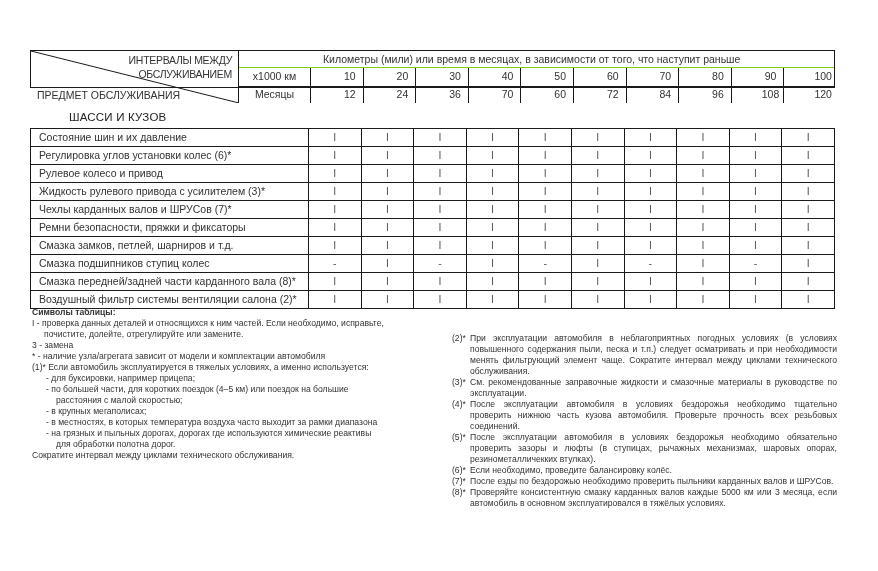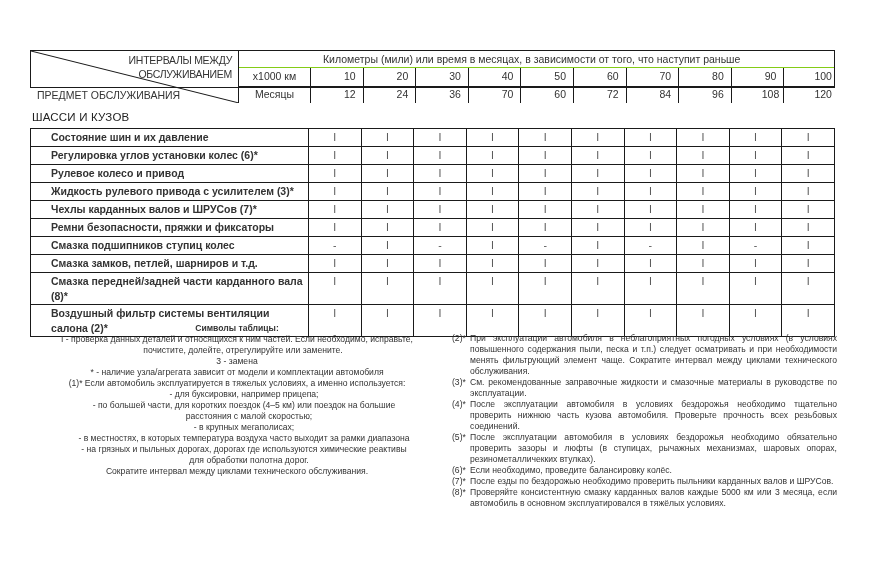--- a/index.html
+++ b/index.html
@@ -1,18 +1,18 @@
 <!DOCTYPE html>
 <html><head>
 <meta charset="utf-8">
 <style>
   html, body { margin:0; padding:0; background:#ffffff; }
   body { width:878px; height:571px; position:relative; overflow:hidden;
          font-family:"Liberation Sans", sans-serif; color:#222; }
-  .abs { position:absolute; }
+  .abs { position:absolute;margin-left:37px; }
 
   
   #hdr { position:absolute; left:30px; top:50px; width:805px; height:38px;
          border:1px solid #1a1a1a; box-sizing:border-box; }
   #hdr-diag { position:absolute; left:0; top:0; width:208px; height:52px;
               border-right:1px solid #1a1a1a; box-sizing:border-box; }
   #hdr-diag svg { position:absolute; left:0; top:0; }
   .diag-top { position:absolute; right:6px; font-size:10.5px; letter-spacing:-0.3px; color:#333; }
   .diag-bot { position:absolute; left:6px; bottom:2px; font-size:10.5px; color:#333; }
   #hdr-right { position:absolute; left:208px; top:0; right:0; height:52px; }
@@ -24,27 +24,27 @@
   .hcell { flex:0 0 auto; box-sizing:border-box; border-left:1px solid #1a1a1a; text-align:center;
            font-size:10.5px; line-height:17px; color:#333; }
   .hcell.unit { width:71px; border-left:none; }
   .hcell.val { width:52.6px;padding-left:26px; }
 
   #section-title { left:32px; top:111px; font-size:11.5px; font-weight:normal; color:#222; letter-spacing:0.2px; }
 
   
   #body-table { position:absolute; left:30px; top:128px; width:805px; border-collapse:collapse; table-layout:fixed; }
   #body-table td { border:1px solid #1a1a1a; font-size:10.5px; color:#333; padding:0; height:16px; line-height:15px; }
-  #body-table td.item { width:278px; padding-left:20px; box-sizing:border-box; vertical-align:top; padding-top:1px;font-weight:bold; }
+  #body-table td.item { width:278px; padding-left:8px; box-sizing:border-box; vertical-align:top; padding-top:1px; }
   #body-table td.mark { text-align:center; vertical-align:top; padding-top:1px; color:#555; }
   #body-table tr.tall td { height:28px; }
 
   
   .notes { position:absolute; font-size:8.6px; line-height:11px; color:#333; }
-  #notes-left { left:32px; top:323px; width:410px;text-align:center; }
+  #notes-left { left:32px; top:307px; width:410px; }
   #notes-right { left:452px; top:333px; width:385px; }
   .notes .title { font-weight:bold; }
   .notes .ind1 { padding-left:12px; }
   .notes .ind2 { padding-left:14px; }
   .notes .ind3 { padding-left:24px; }
   .fn { display:flex; }
   .fn .lbl { flex:0 0 auto; width:18px; }
   .fn .txt { flex:1 1 auto; text-align:justify; }
 </style>
 </head>
@@ -166,43 +166,43 @@
         <td class="mark">I</td>
         <td class="mark">I</td>
         <td class="mark">I</td>
         <td class="mark">I</td>
         <td class="mark">I</td>
         <td class="mark">I</td>
         <td class="mark">I</td>
         <td class="mark">I</td>
       </tr>
       <tr>
+        <td class="item">Смазка замков, петлей, шарниров и т.д.</td>
+        <td class="mark">I</td>
+        <td class="mark">I</td>
+        <td class="mark">I</td>
+        <td class="mark">I</td>
+        <td class="mark">I</td>
+        <td class="mark">I</td>
+        <td class="mark">I</td>
+        <td class="mark">I</td>
+        <td class="mark">I</td>
+        <td class="mark">I</td>
+      </tr>
+      <tr>
         <td class="item">Смазка подшипников ступиц колес</td>
         <td class="mark">-</td>
         <td class="mark">I</td>
         <td class="mark">-</td>
         <td class="mark">I</td>
         <td class="mark">-</td>
         <td class="mark">I</td>
         <td class="mark">-</td>
         <td class="mark">I</td>
         <td class="mark">-</td>
-        <td class="mark">I</td>
-      </tr>
-      <tr>
-        <td class="item">Смазка замков, петлей, шарниров и т.д.</td>
-        <td class="mark">I</td>
-        <td class="mark">I</td>
-        <td class="mark">I</td>
-        <td class="mark">I</td>
-        <td class="mark">I</td>
-        <td class="mark">I</td>
-        <td class="mark">I</td>
-        <td class="mark">I</td>
-        <td class="mark">I</td>
         <td class="mark">I</td>
       </tr>
       <tr>
         <td class="item">Смазка передней/задней части карданного вала (8)*</td>
         <td class="mark">I</td>
         <td class="mark">I</td>
         <td class="mark">I</td>
         <td class="mark">I</td>
         <td class="mark">I</td>
         <td class="mark">I</td>

